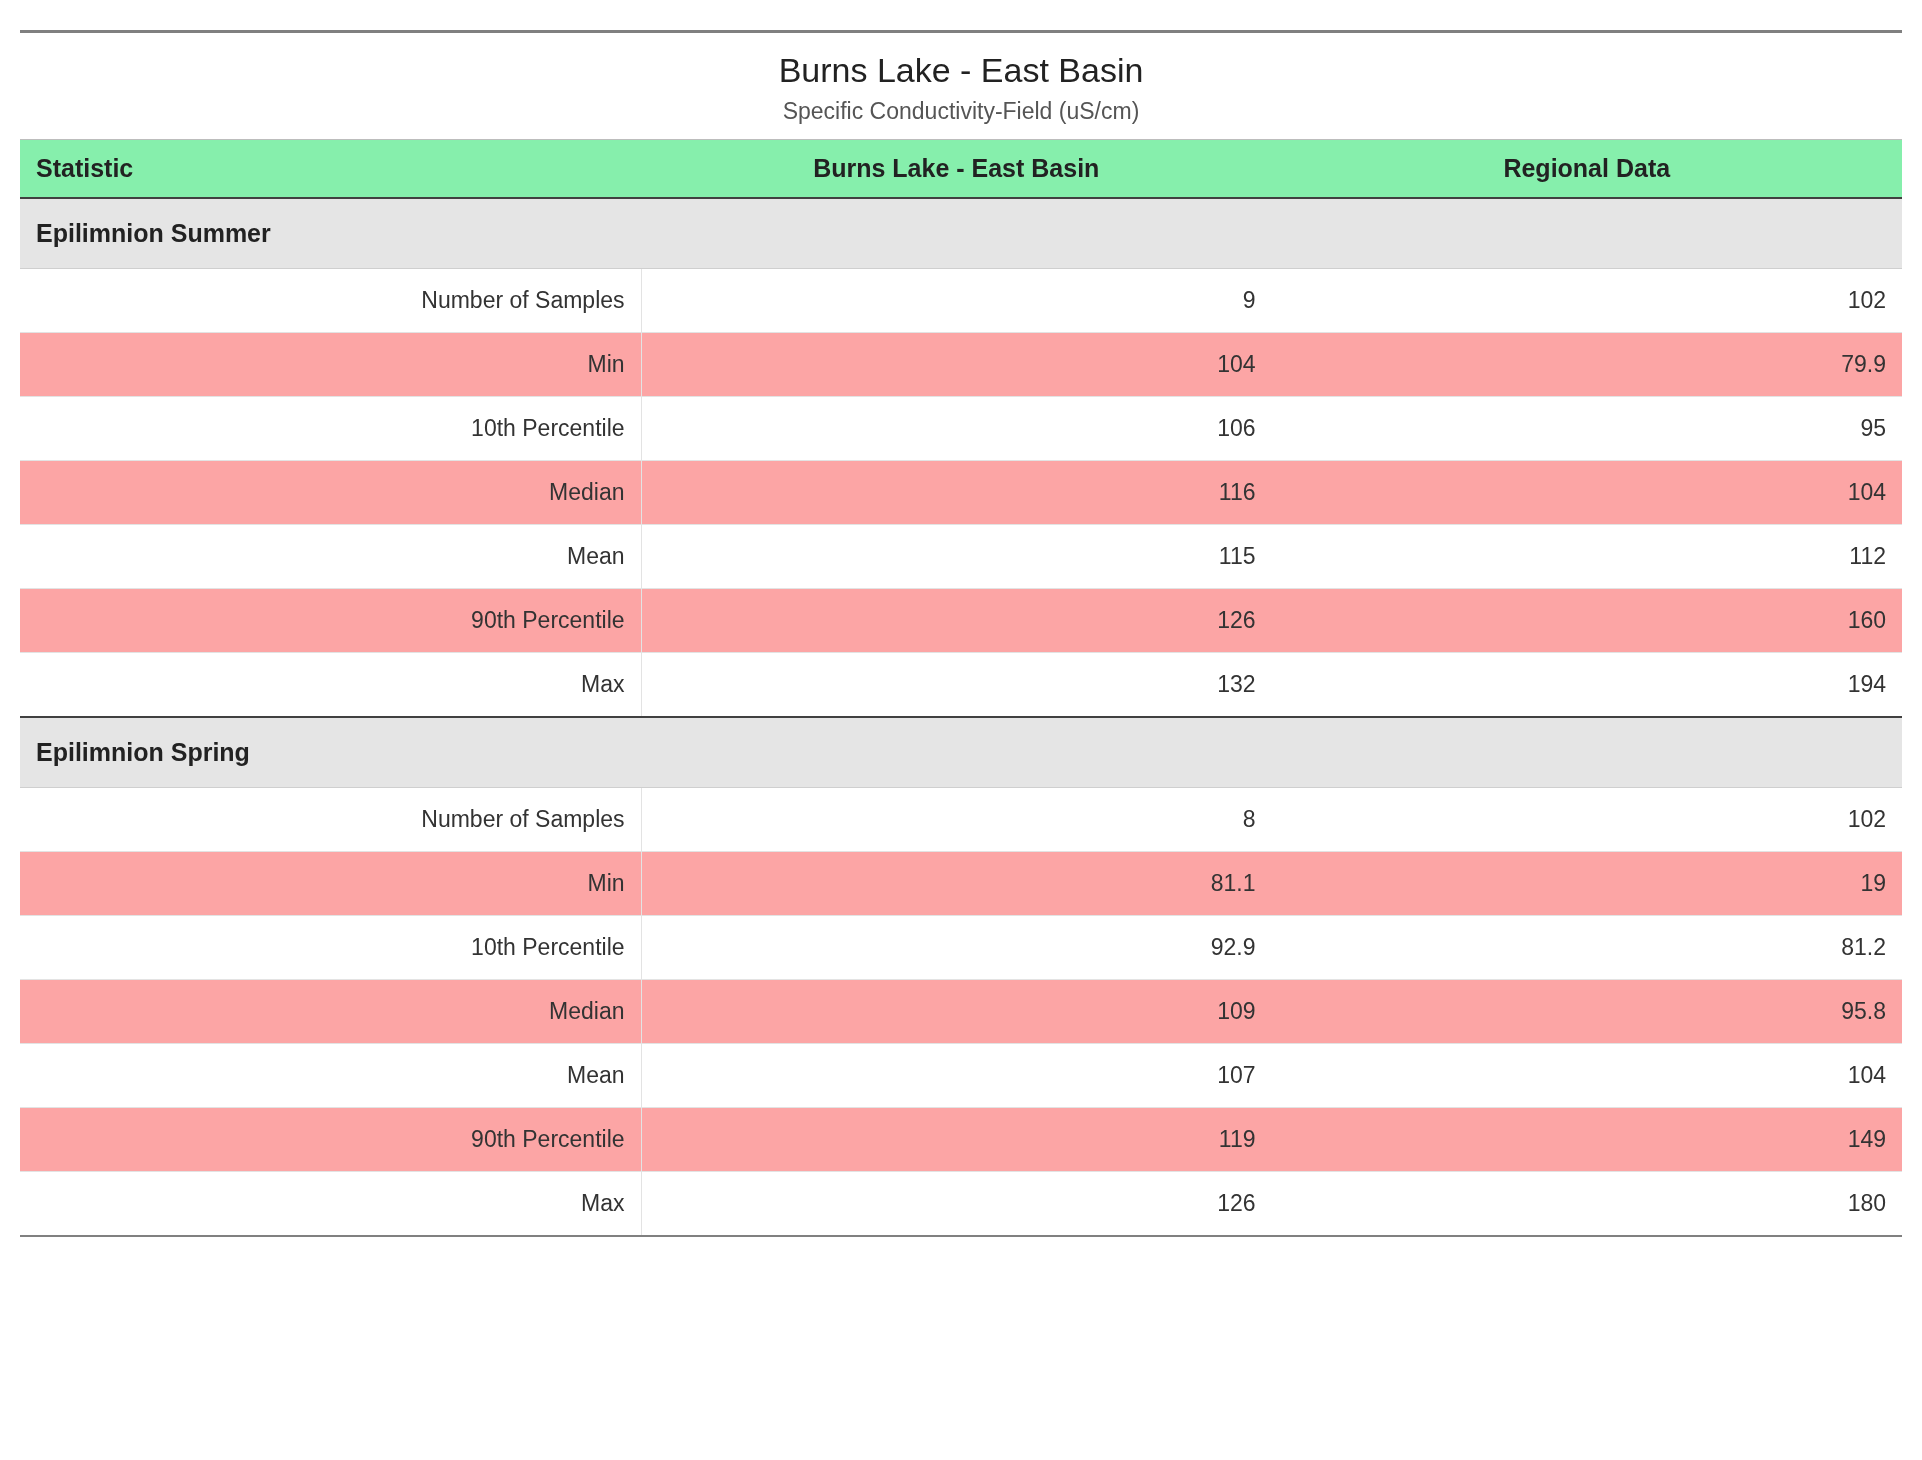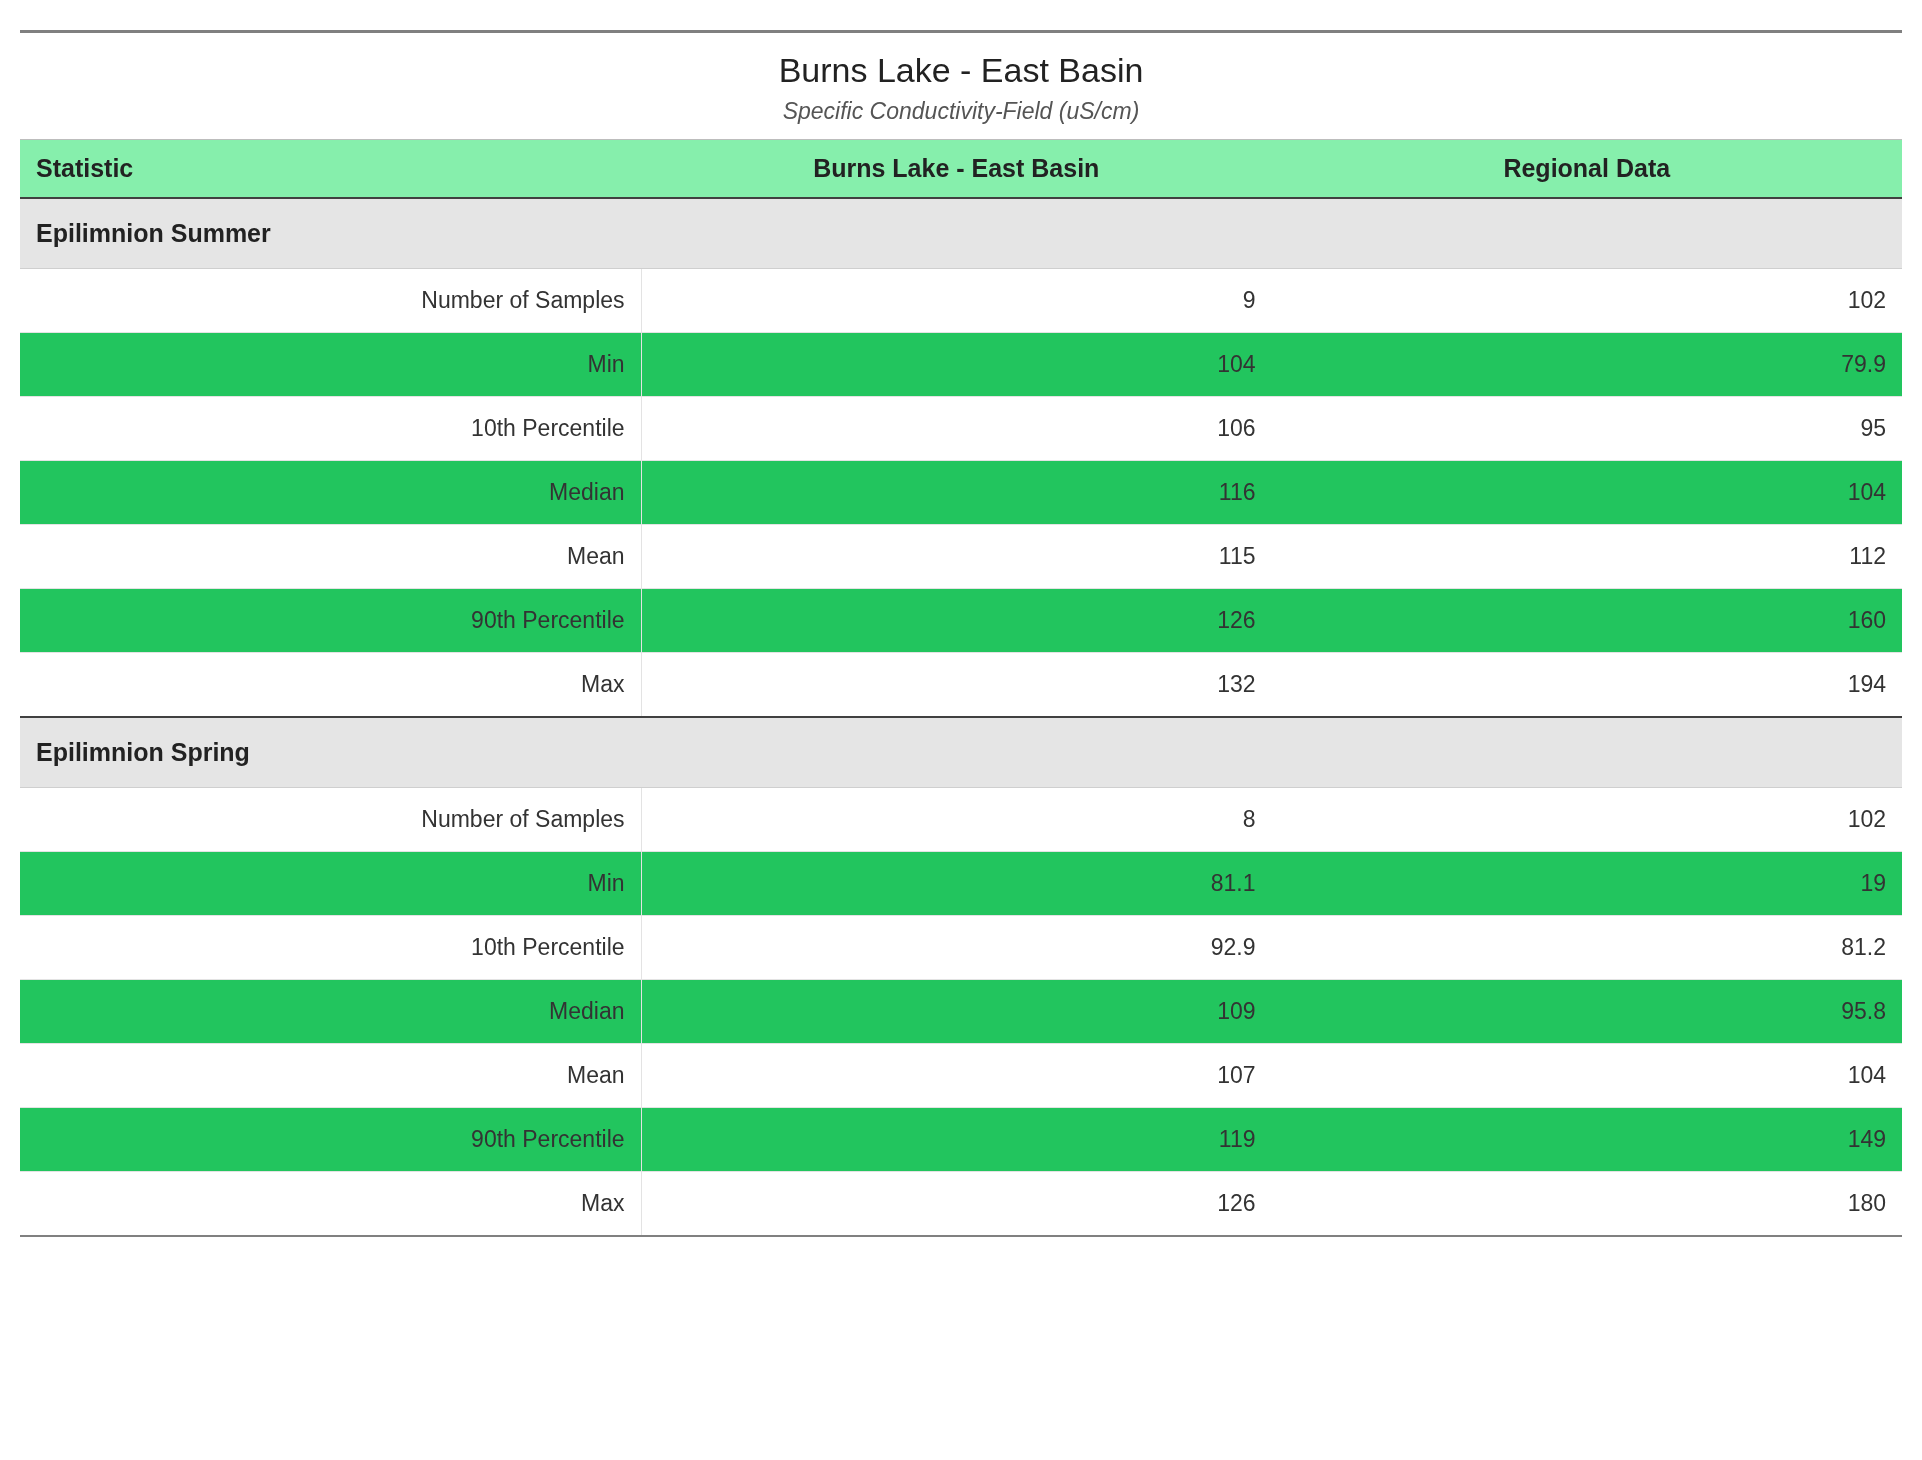--- a/index.html
+++ b/index.html
@@ -25,21 +25,20 @@
     font-weight: 400;
     color: #222;
   }
   .subtitle-row td {
     text-align: center;
     padding-top: 8px;
     padding-bottom: 14px;
     font-size: 23px;
     font-weight: 400;
     color: #555;
-    font-style: italic;
   }
   .header-row th {
     border-top: 1px solid #bdbdbd;
     border-bottom: 1px solid #bdbdbd;
     font-size: 25px;
     font-weight: 700;
     color: #222;
     padding: 14px 16px;
     text-align: center;
     background: #86efac;
@@ -61,21 +60,21 @@
     font-size: 23px;
     color: #333;
     padding: 18px 16px;
     text-align: right;
     border-top: 1px solid #e3e3e3;
   }
   .data-row td.stat-col {
     border-right: 1px solid #e3e3e3;
   }
   .data-row.alt td {
-    background: #22c55e;
+    background: #fca5a5;
   }
   .bottom-border td {
     border-bottom: 2px solid #808080;
   }
   col.c1 { width: 33%; }
   col.c2 { width: 33.5%; }
   col.c3 { width: 33.5%; }
 </style>
 </head>
 <body>

